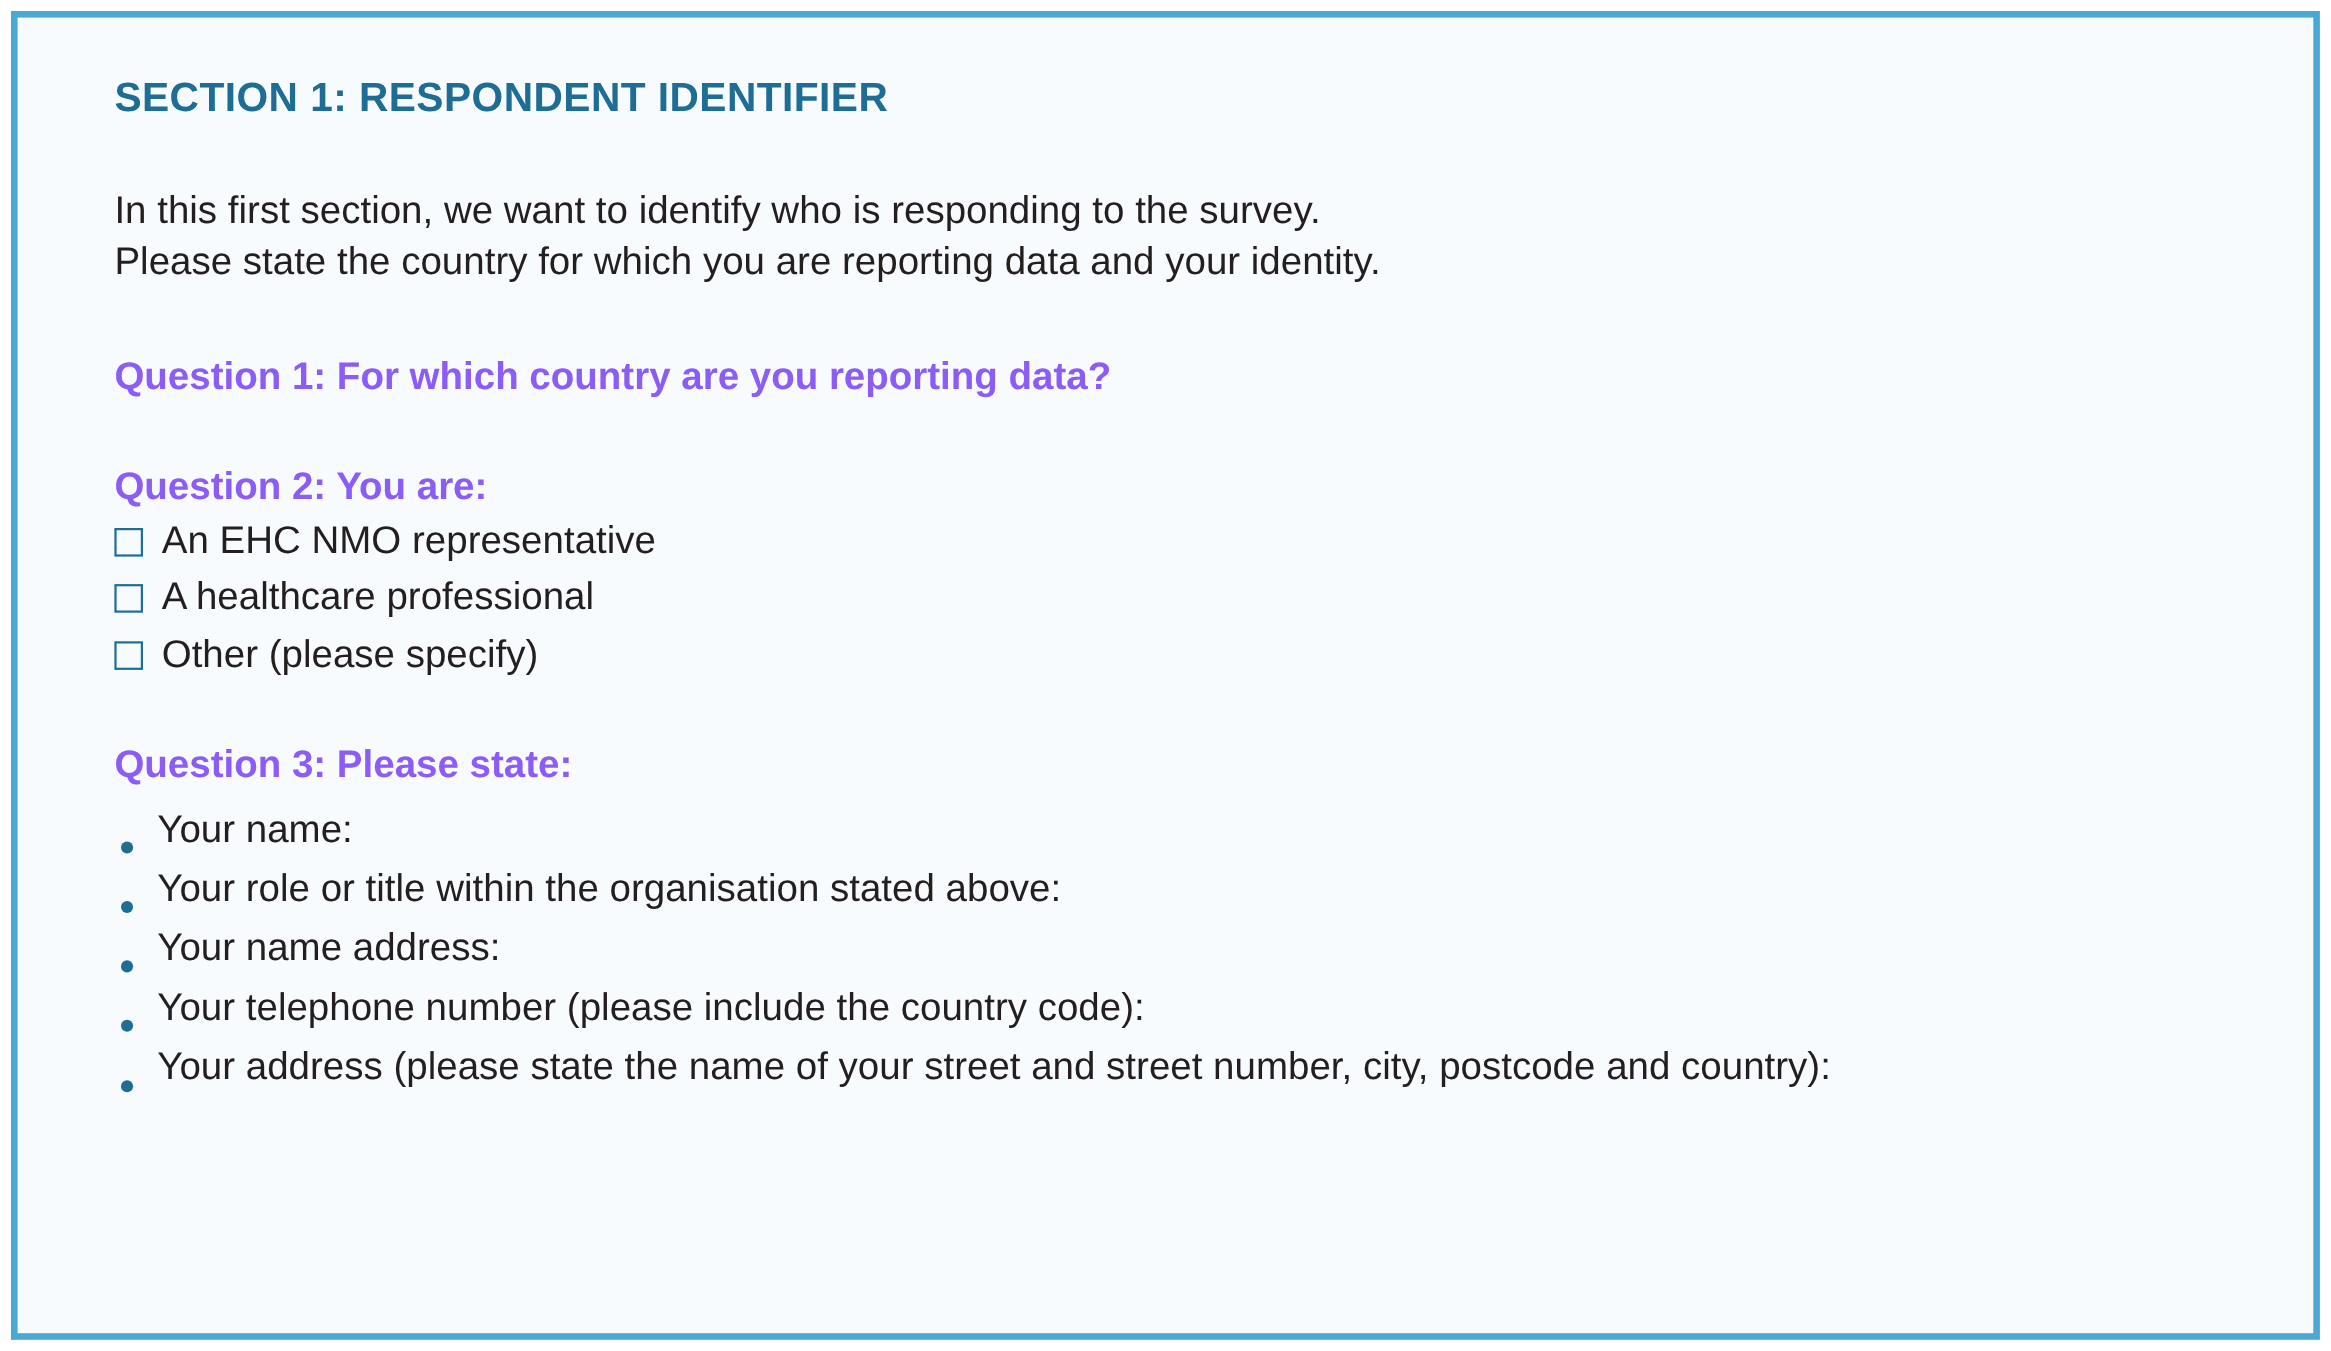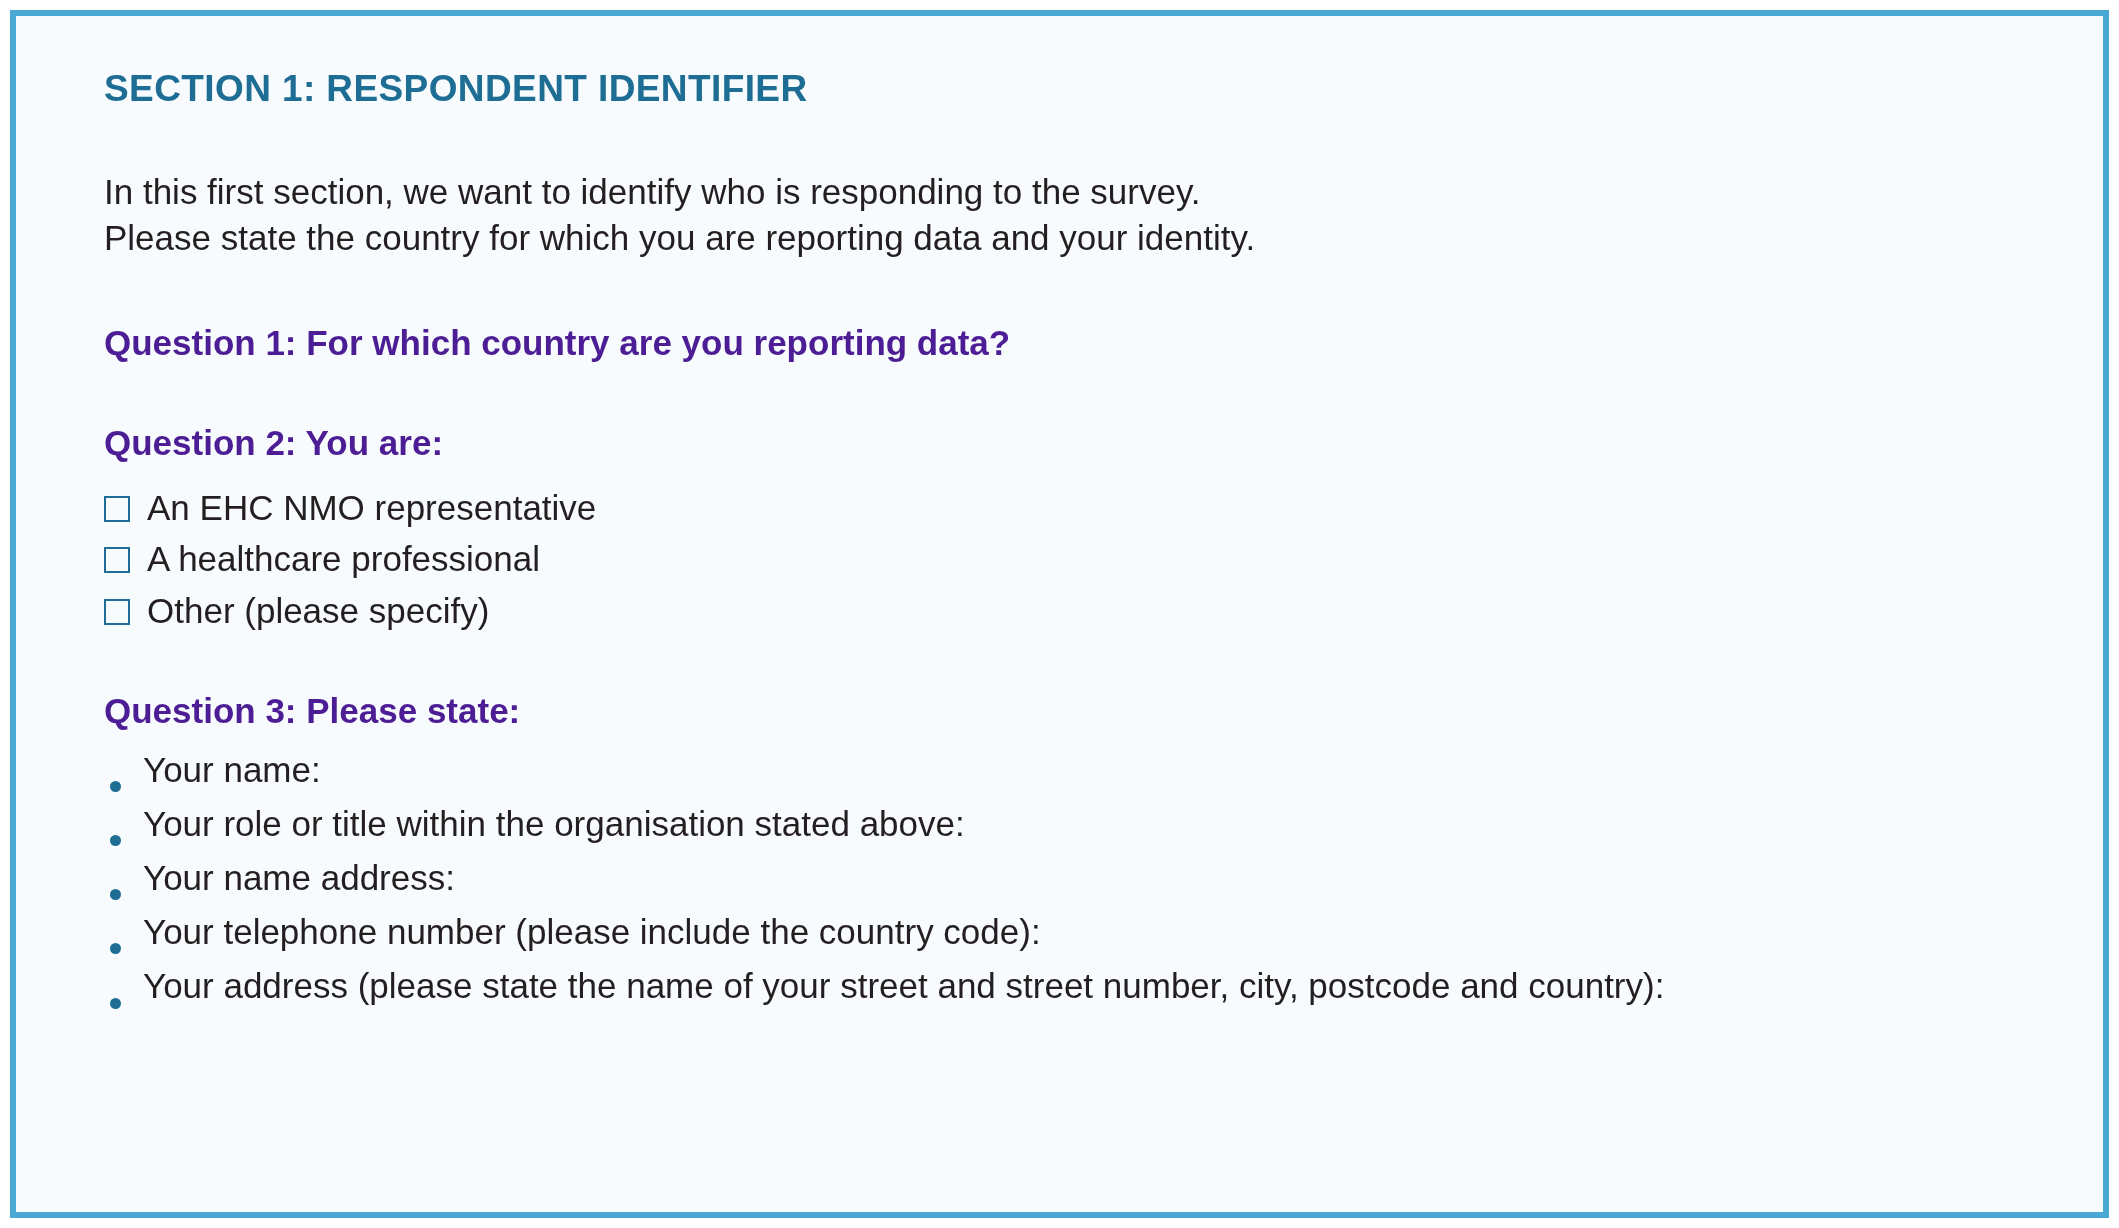--- a/index.html
+++ b/index.html
@@ -40,36 +40,36 @@
   .intro {
     margin-top: 60px;
     color: #231f20;
     font-size: 35px;
     line-height: 1.22;
   }
   .intro div {
     margin-bottom: 4px;
   }
   .q-heading {
-    color: #4c1d95;
+    color: #8b5cf6;
     font-size: 35px;
     font-weight: bold;
     line-height: 1.2;
   }
   .q1 {
     margin-top: 62px;
   }
   .q2 {
     margin-top: 58px;
   }
   .q3 {
     margin-top: 58px;
   }
   .checkbox-list {
-    margin-top: 22px;
+    margin-top: 6px;
   }
   .check-row {
     display: flex;
     align-items: flex-start;
     font-size: 35px;
     color: #231f20;
     line-height: 1.24;
     margin-bottom: 8px;
   }
   .cbox {

